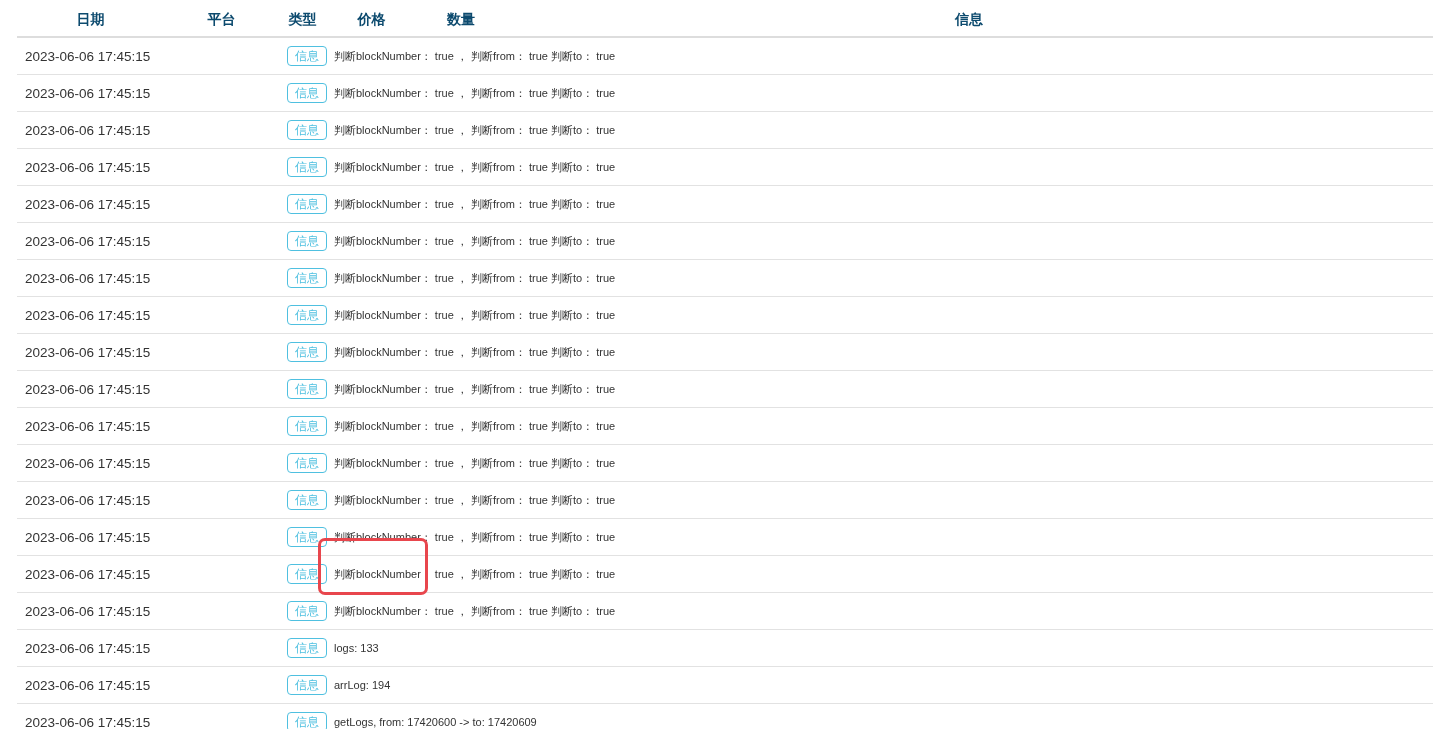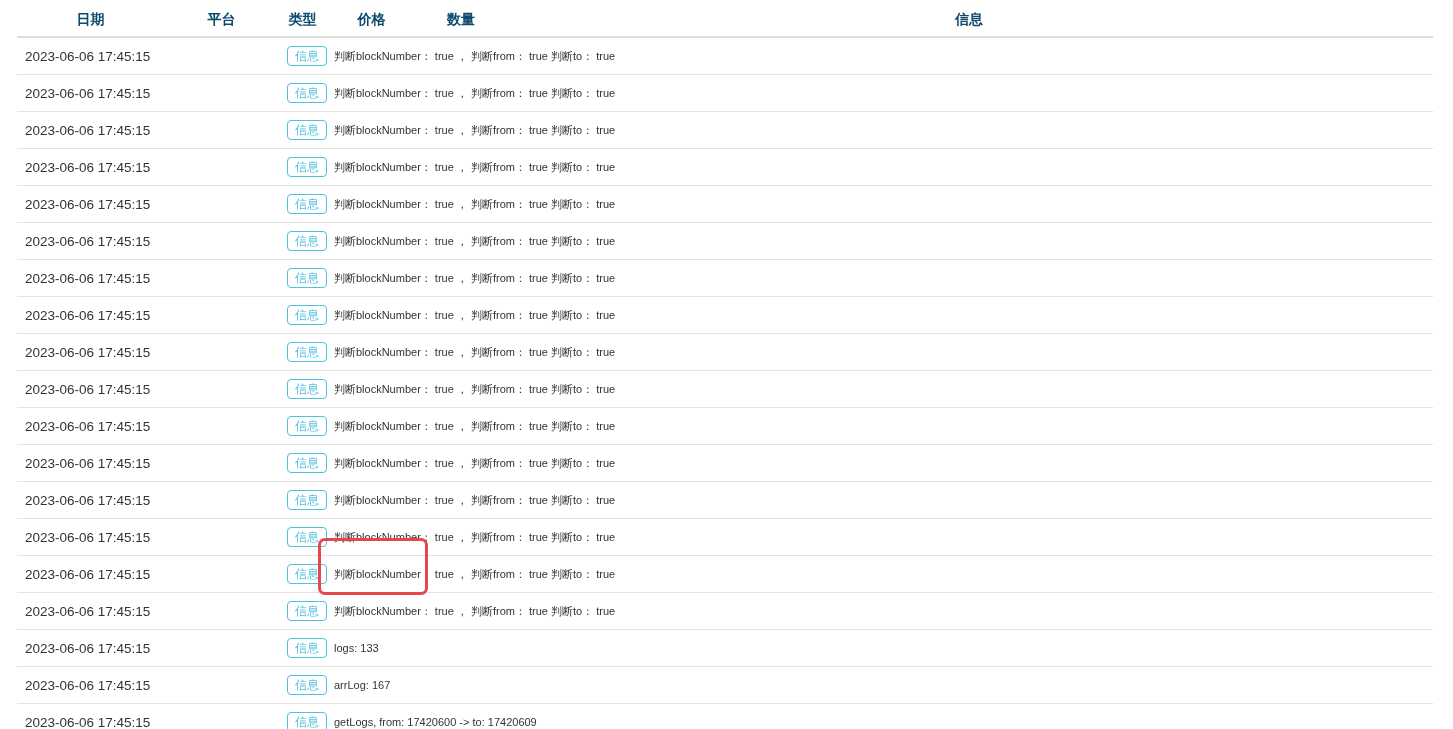--- a/index.html
+++ b/index.html
@@ -212,21 +212,21 @@
         <td class="cell-date">2023-06-06 17:45:15</td>
         <td class="cell-platform"></td>
         <td class="cell-type"><span class="badge-info">信息</span></td>
         <td class="cell-msg" colspan="3">logs: 133</td>
       </tr>
 
       <tr>
         <td class="cell-date">2023-06-06 17:45:15</td>
         <td class="cell-platform"></td>
         <td class="cell-type"><span class="badge-info">信息</span></td>
-        <td class="cell-msg" colspan="3">arrLog: 167</td>
+        <td class="cell-msg" colspan="3">arrLog: 194</td>
       </tr>
 
       <tr>
         <td class="cell-date">2023-06-06 17:45:15</td>
         <td class="cell-platform"></td>
         <td class="cell-type"><span class="badge-info">信息</span></td>
         <td class="cell-msg" colspan="3">getLogs, from: 17420600 -&gt; to: 17420609</td>
       </tr>
 
     </tbody>

